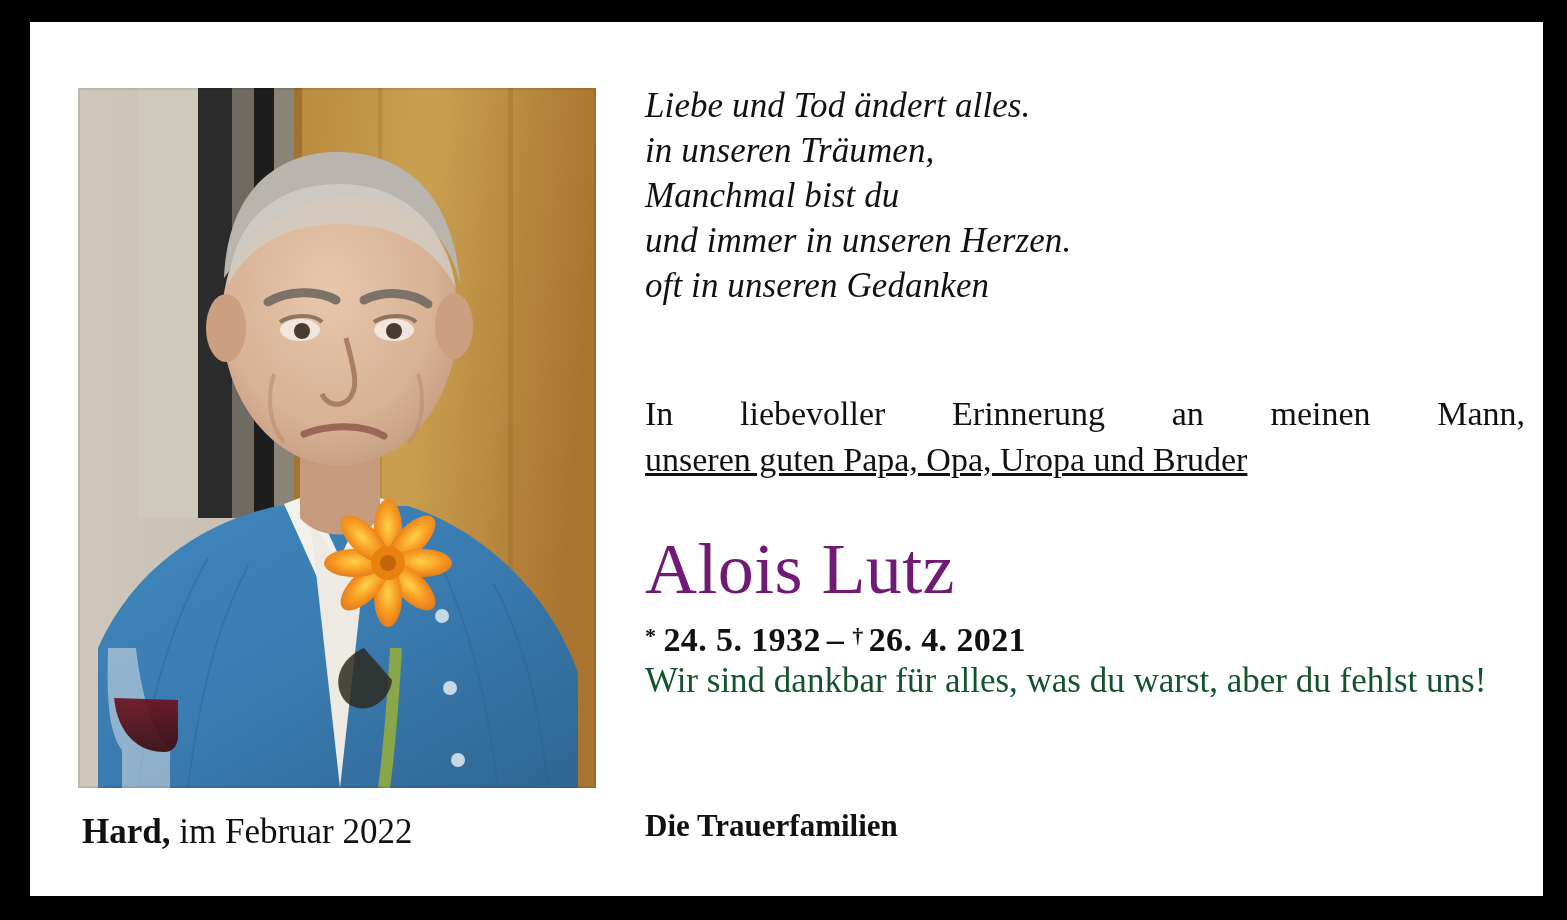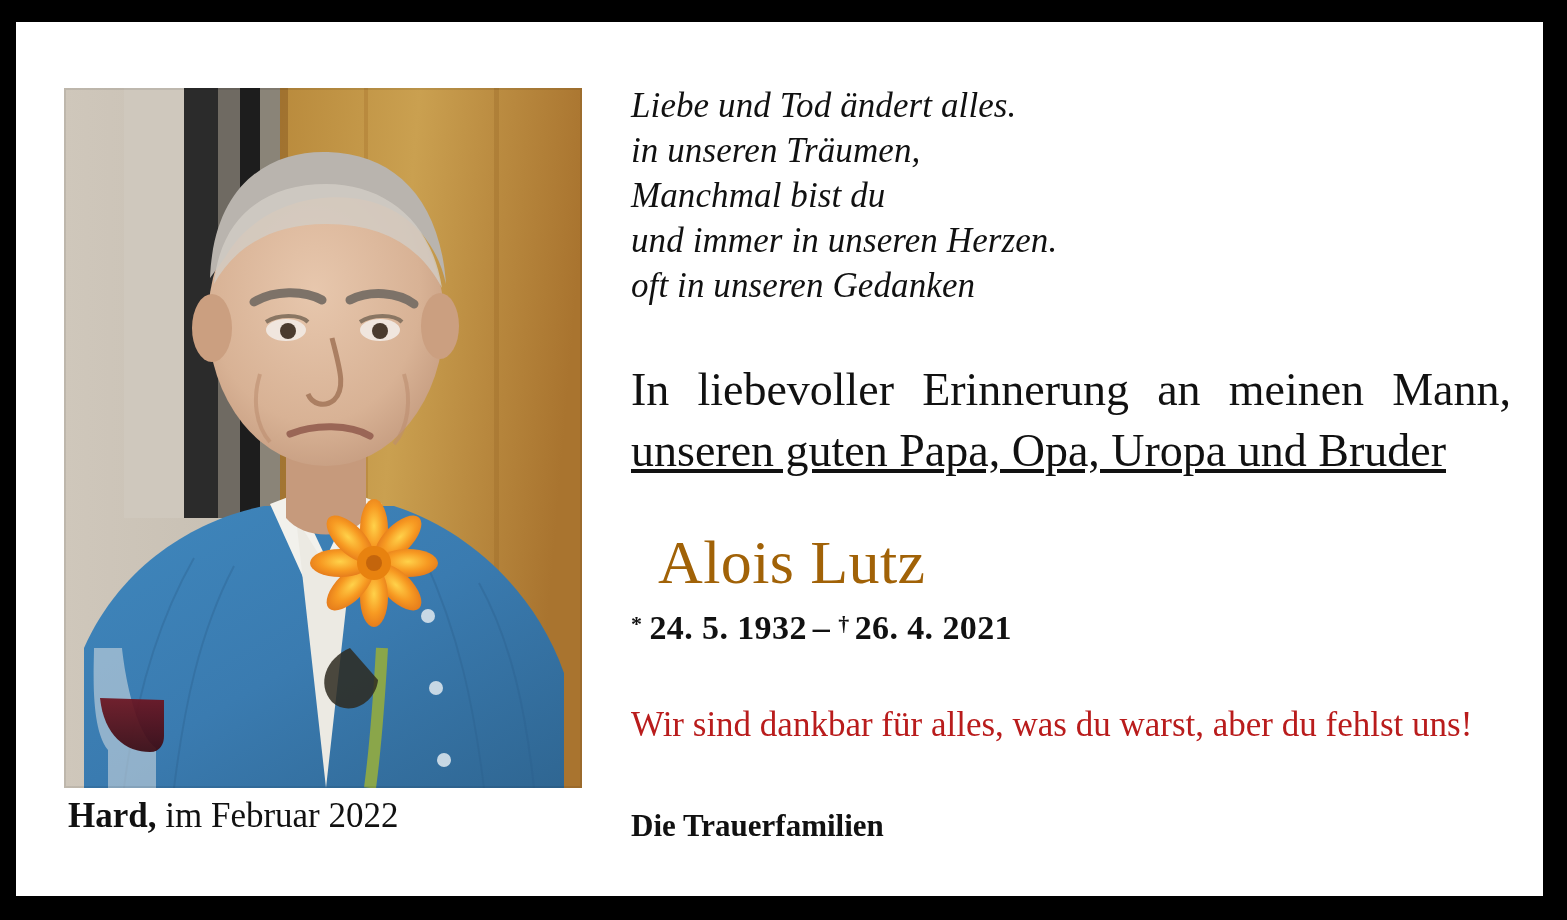--- a/index.html
+++ b/index.html
@@ -16,21 +16,21 @@
 
   
   .obituary-frame {
     position: absolute;
     left: 0;
     top: 0;
     width: 1567px;
     height: 920px;
     background: #000000;
     box-sizing: border-box;
-    padding: 22px 24px 24px 16px;
+    padding: 22px 24px 24px 30px;
   }
 
   .obituary-card {
     position: relative;
     width: 100%;
     height: 100%;
     background: #ffffff;
     box-sizing: border-box;
   }
 
@@ -57,43 +57,42 @@
   .verse {
     font-style: italic;
     font-size: 35px;
     line-height: 1.285;
     color: #111111;
     letter-spacing: 0.1px;
   }
   .verse div { white-space: nowrap; }
 
   .dedication {
-    margin-top: 52px;
-    font-size: 46px;
+    margin-top: 84px;
+    font-size: 34px;
     line-height: 1.25;
     color: #111111;
   }
   .dedication .line1 {
     text-align: justify;
     text-align-last: justify;
     white-space: normal;
     width: 880px;
   }
   .dedication .line2 {
     margin-top: 4px;
     text-decoration: underline;
   }
 
   .name {
     margin-top: 50px;
-    font-size: 62px;
+    font-size: 72px;
     line-height: 1.05;
-    color: #a16207;
+    color: #701a75;
     letter-spacing: 0.4px;
-    margin-left: 27px;
   }
 
   .dates {
     margin-top: 14px;
     font-size: 34px;
     font-weight: bold;
     color: #111111;
     letter-spacing: 0.4px;
     display: flex;
     align-items: baseline;
@@ -111,32 +110,31 @@
     top: -8px;
     margin-left: 2px;
     margin-right: 3px;
   }
   .dates .dash {
     margin: 0 4px;
     font-weight: bold;
   }
 
   .closing {
-    margin-top: 56px;
     font-size: 35px;
     line-height: 1.26;
-    color: #b91c1c;
+    color: #14532d;
     width: 870px;
   }
 
   
   .place-line {
     position: absolute;
     left: 52px;
-    bottom: 60px;
+    bottom: 44px;
     font-size: 35px;
     color: #111111;
   }
   .place-line .place { font-weight: bold; }
 
   .signature {
     position: absolute;
     left: 615px;
     bottom: 52px;
     font-size: 31px;

